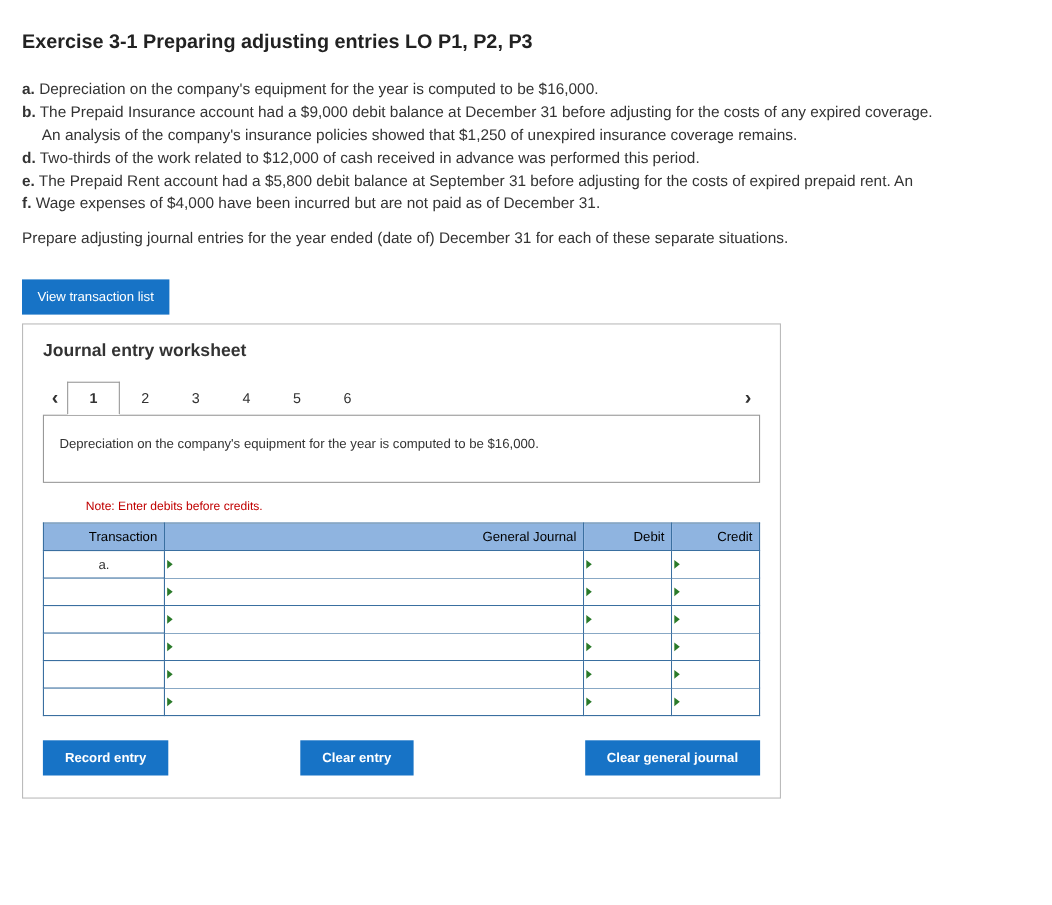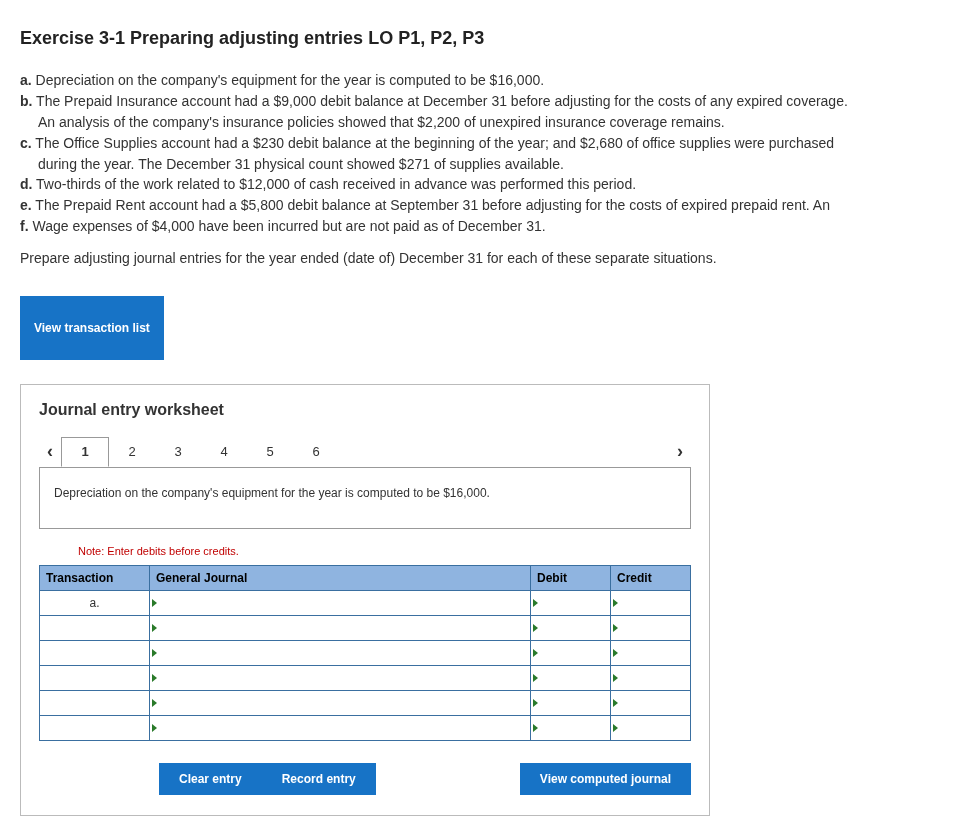--- a/index.html
+++ b/index.html
@@ -32,29 +32,29 @@
     padding-left: 18px;
   }
   .prepare {
     margin: 14px 0 30px 0;
   }
   .vtl-btn {
     display: inline-block;
     background: #1773c6;
     color: #fff;
     font-size: 12px;
-    font-weight: bold;
-    padding: 25px 14px;
+    font-weight: normal;
+    padding: 9px 14px;
     border: none;
     cursor: pointer;
   }
   .worksheet-area {
     border: 1px solid #bbb;
     padding: 16px 18px 20px 18px;
-    margin-top: 24px;
+    margin-top: 8px;
     width: 690px;
     box-sizing: border-box;
   }
   .ws-title {
     font-family: Verdana, Geneva, sans-serif;
     font-weight: bold;
     font-size: 16px;
     margin: 0 0 16px 0;
   }
   .tabs-row {
@@ -115,22 +115,22 @@
   }
   table.jr th, table.jr td {
     border: 1px solid #3a6fa0;
     height: 24px;
     padding: 0 6px;
     position: relative;
   }
   table.jr th {
     background: #8fb4e0;
     color: #000;
-    font-weight: bold;
-    text-align: left;
+    font-weight: normal;
+    text-align: right;
     font-size: 12px;
   }
   table.jr td.txn { text-align: center; }
   table.jr td.gj, table.jr td.amt {
     background: #fff;
   }
   .dd-arrow {
     position: absolute;
     left: 2px;
     top: 50%;
@@ -164,23 +164,21 @@
 </head>
 <body>
 
 
 
 <h1 class="exercise-title">Exercise 3-1 Preparing adjusting entries LO P1, P2, P3</h1>
 
 <div class="items">
   <p><span class="lbl">a.</span> <span>Depreciation on the company's equipment for the year is computed to be $16,000.</span></p>
   <p><span class="lbl">b.</span> <span>The Prepaid Insurance account had a $9,000 debit balance at December 31 before adjusting for the costs of any expired coverage.</span></p>
-  <p class="cont"><span>An analysis of the company's insurance policies showed that $2,200 of unexpired insurance coverage remains.</span></p>
-  <p><span class="lbl">c.</span> <span>The Office Supplies account had a $230 debit balance at the beginning of the year; and $2,680 of office supplies were purchased</span></p>
-  <p class="cont"><span>during the year. The December 31 physical count showed $271 of supplies available.</span></p>
+  <p class="cont"><span>An analysis of the company's insurance policies showed that $1,250 of unexpired insurance coverage remains.</span></p>
   <p><span class="lbl">d.</span> <span>Two-thirds of the work related to $12,000 of cash received in advance was performed this period.</span></p>
   <p><span class="lbl">e.</span> <span>The Prepaid Rent account had a $5,800 debit balance at September 31 before adjusting for the costs of expired prepaid rent. An</span></p>
   <p><span class="lbl">f.</span> <span>Wage expenses of $4,000 have been incurred but are not paid as of December 31.</span></p>
 </div>
 
 <p class="prepare">Prepare adjusting journal entries for the year ended (date of) December 31 for each of these separate situations.</p>
 
 <button class="vtl-btn">View transaction list</button>
 
 <div class="worksheet-area">
@@ -280,20 +278,20 @@
             <span class="dd-arrow"></span>
           </td>
         <td class="amt">
             <span class="dd-arrow"></span>
           </td>
       </tr>
     </tbody>
   </table>
 
   <div class="btn-row">
+    <button class="btn">Record entry</button>
     <button class="btn clear">Clear entry</button>
-    <button class="btn">Record entry</button>
-    <button class="btn vgj">View computed journal</button>
+    <button class="btn vgj">Clear general journal</button>
   </div>
 </div>
 
 
 
 
 </body></html>

